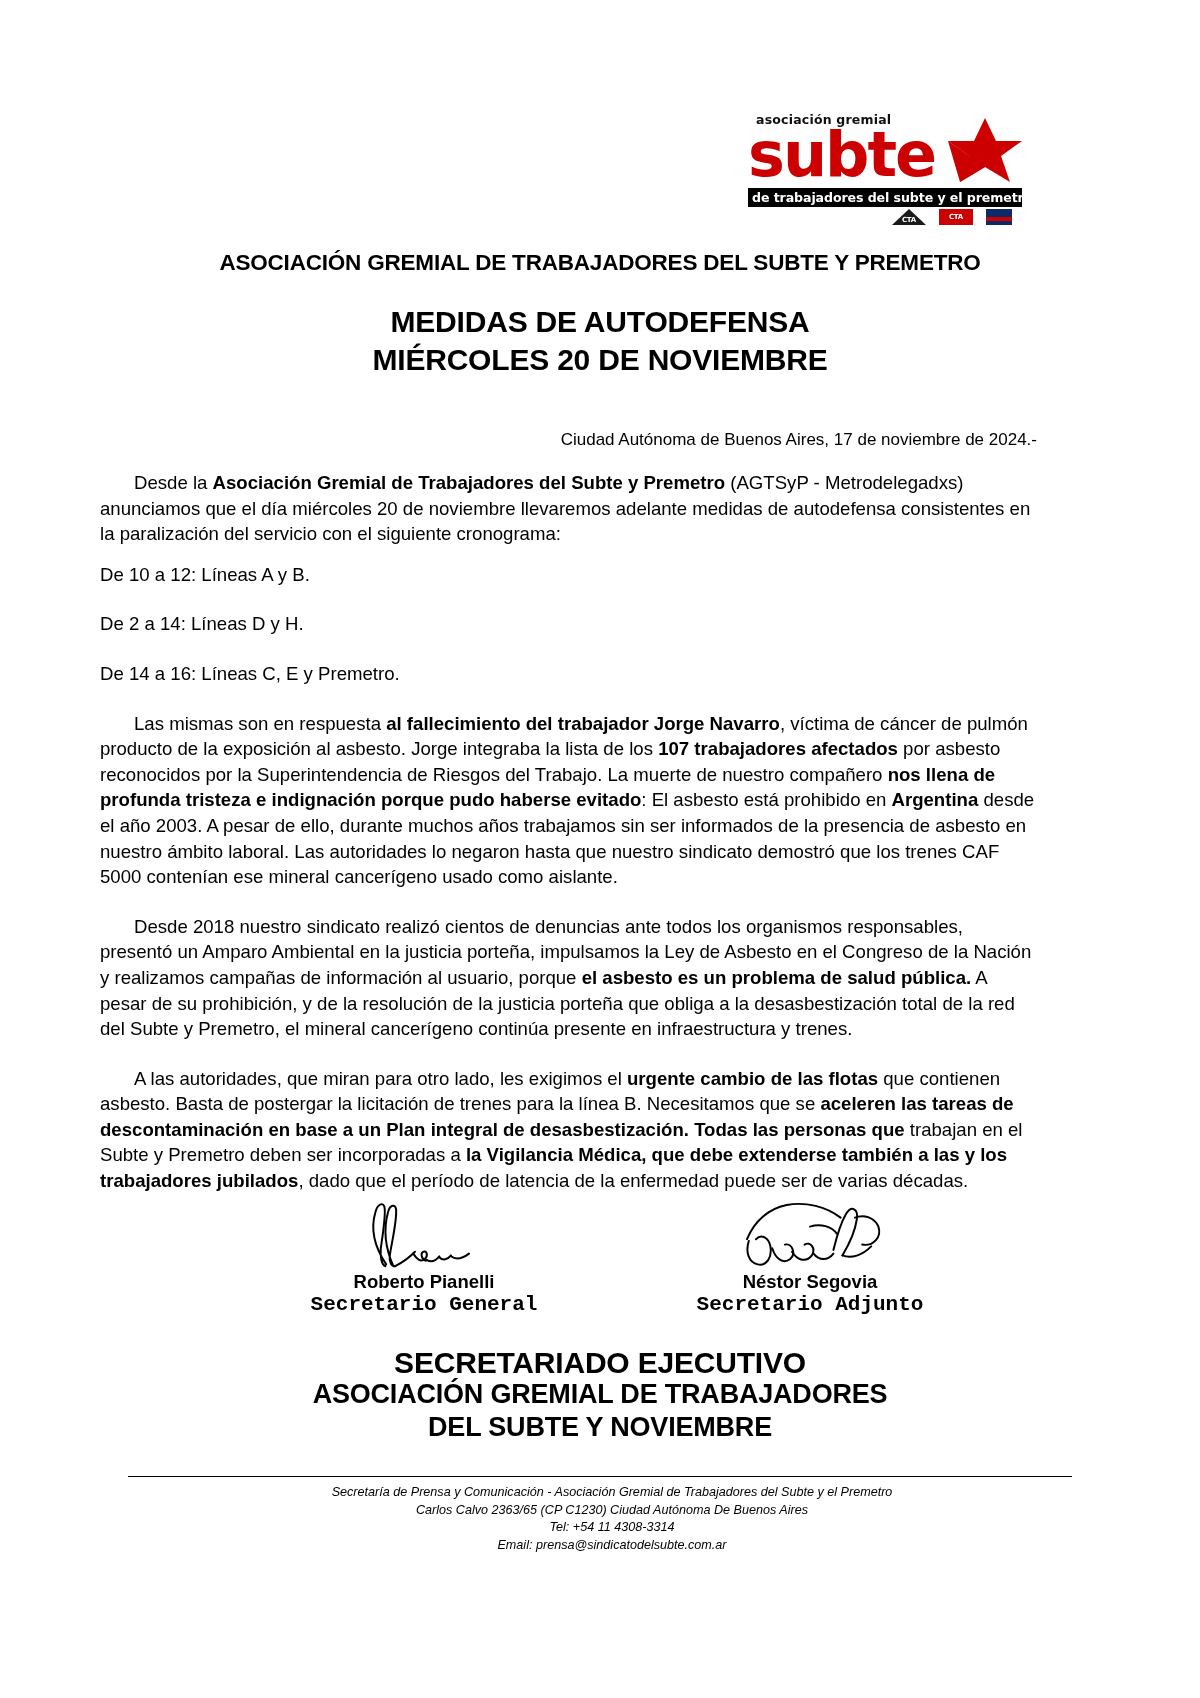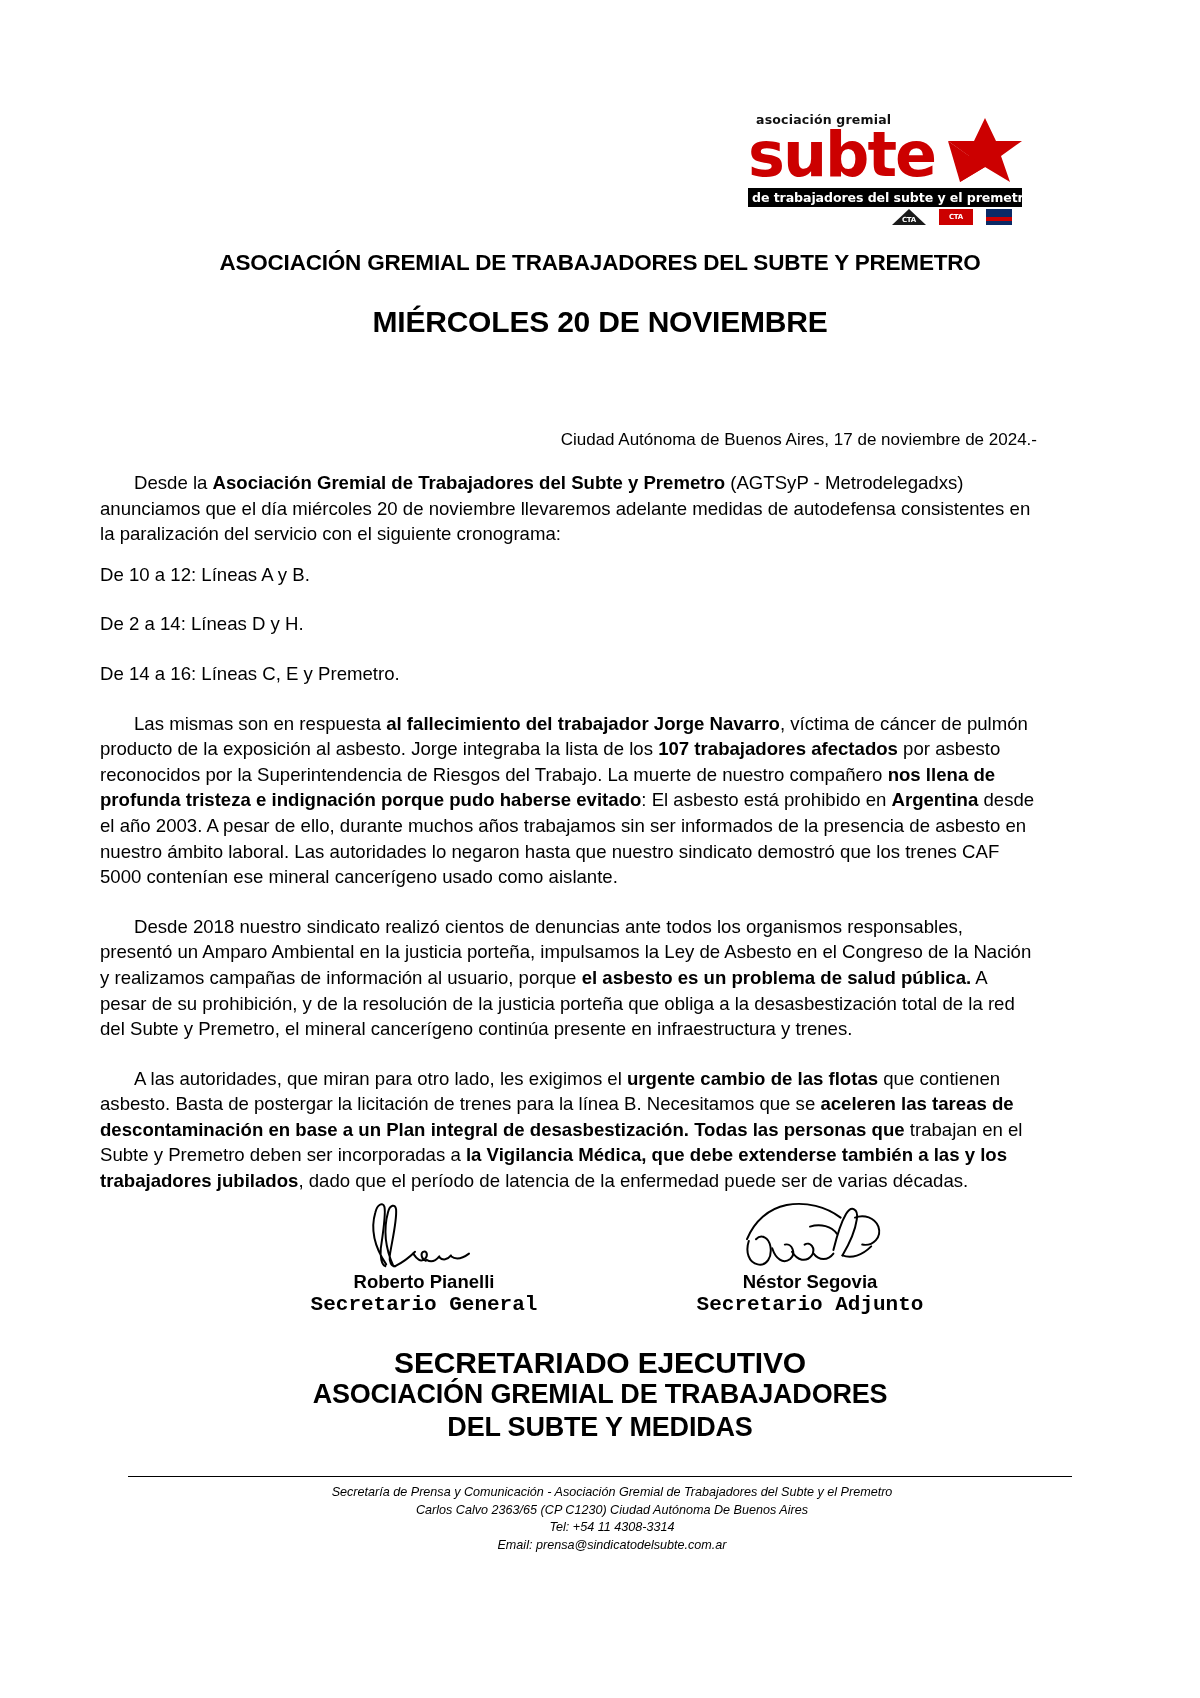--- a/index.html
+++ b/index.html
@@ -231,20 +231,21 @@
     <div class="logo-badges">
       <div class="badge badge-cta1">CTA</div>
       <div class="badge badge-cta2">CTA</div>
       <div class="badge badge-cta3"></div>
     </div>
   </div>
 
   <div class="org-line">ASOCIACIÓN GREMIAL DE TRABAJADORES DEL SUBTE Y PREMETRO</div>
 
   <div class="title-block">
+    <div class="title-line">MEDIDAS DE AUTODEFENSA</div>
     <div class="title-line">MIÉRCOLES 20 DE NOVIEMBRE</div>
   </div>
 
   <div class="dateline">Ciudad Autónoma de Buenos Aires, 17 de noviembre de 2024.-</div>
 
   <div class="body-col">
 
     <p class="tight">
       <span class="indent"></span><span>Desde la </span><b>Asociación Gremial de Trabajadores del Subte y Premetro</b><span> (AGTSyP - Metrodelegadxs) anunciamos que el día miércoles 20 de noviembre llevaremos adelante medidas de autodefensa consistentes en la paralización del servicio con el siguiente cronograma:</span>
     </p>
@@ -297,21 +298,21 @@
         </g>
       </svg>
       <div class="sig-name">Néstor Segovia</div>
       <div class="sig-role">Secretario Adjunto</div>
     </div>
   </div>
 
   <div class="closing">
     <div class="closing-line-1">SECRETARIADO EJECUTIVO</div>
     <div class="closing-line-2">ASOCIACIÓN GREMIAL DE TRABAJADORES</div>
-    <div class="closing-line-2">DEL SUBTE Y MEDIDAS</div>
+    <div class="closing-line-2">DEL SUBTE Y NOVIEMBRE</div>
   </div>
 
   <div class="footer-rule"></div>
   <div class="footer">
     <div>Secretaría de Prensa y Comunicación - Asociación Gremial de Trabajadores del Subte y el Premetro</div>
     <div>Carlos Calvo 2363/65 (CP C1230) Ciudad Autónoma De Buenos Aires</div>
     <div>Tel: +54 11 4308-3314</div>
     <div>Email: prensa@sindicatodelsubte.com.ar</div>
   </div>
 

